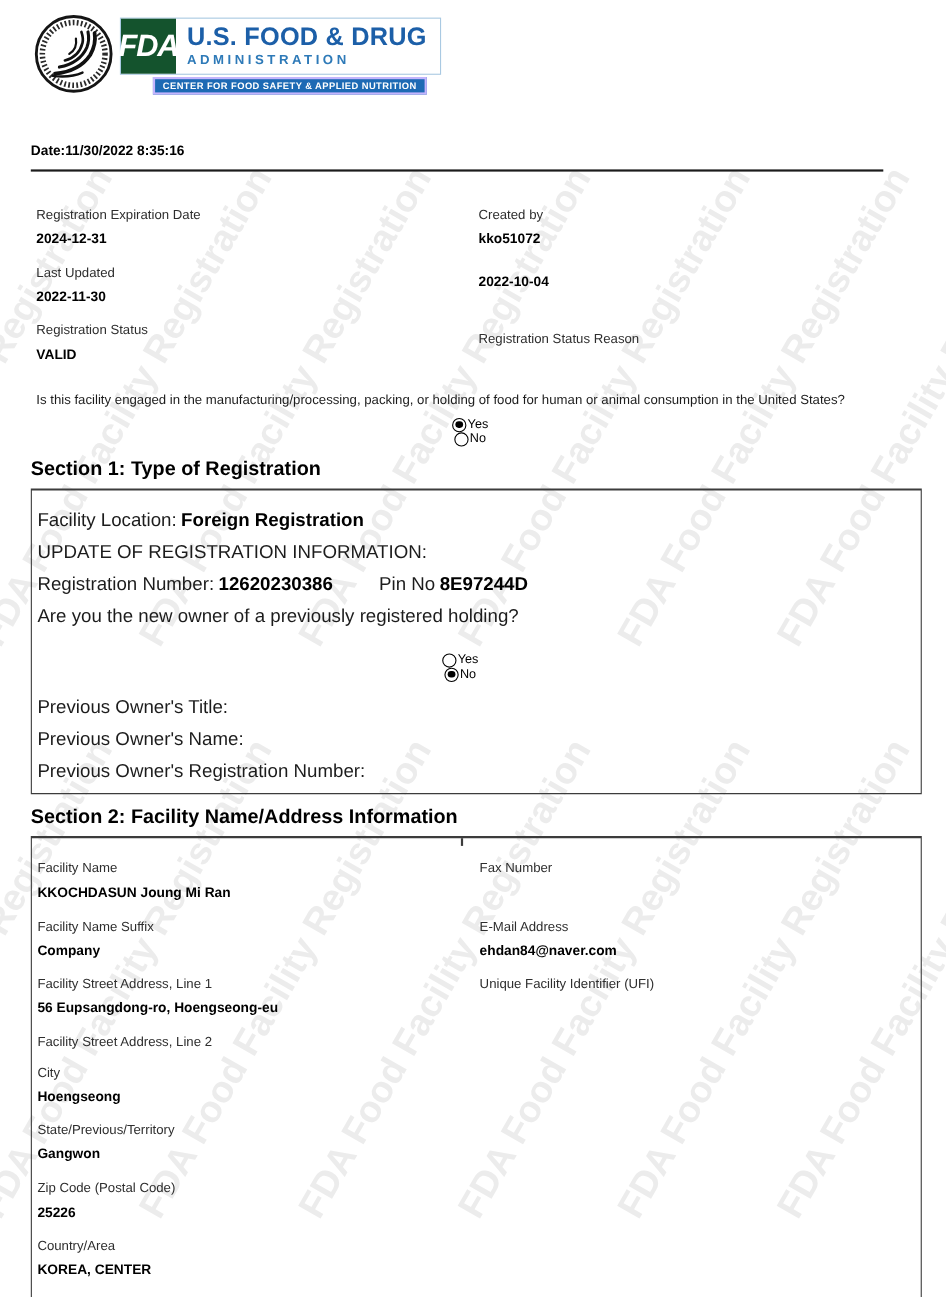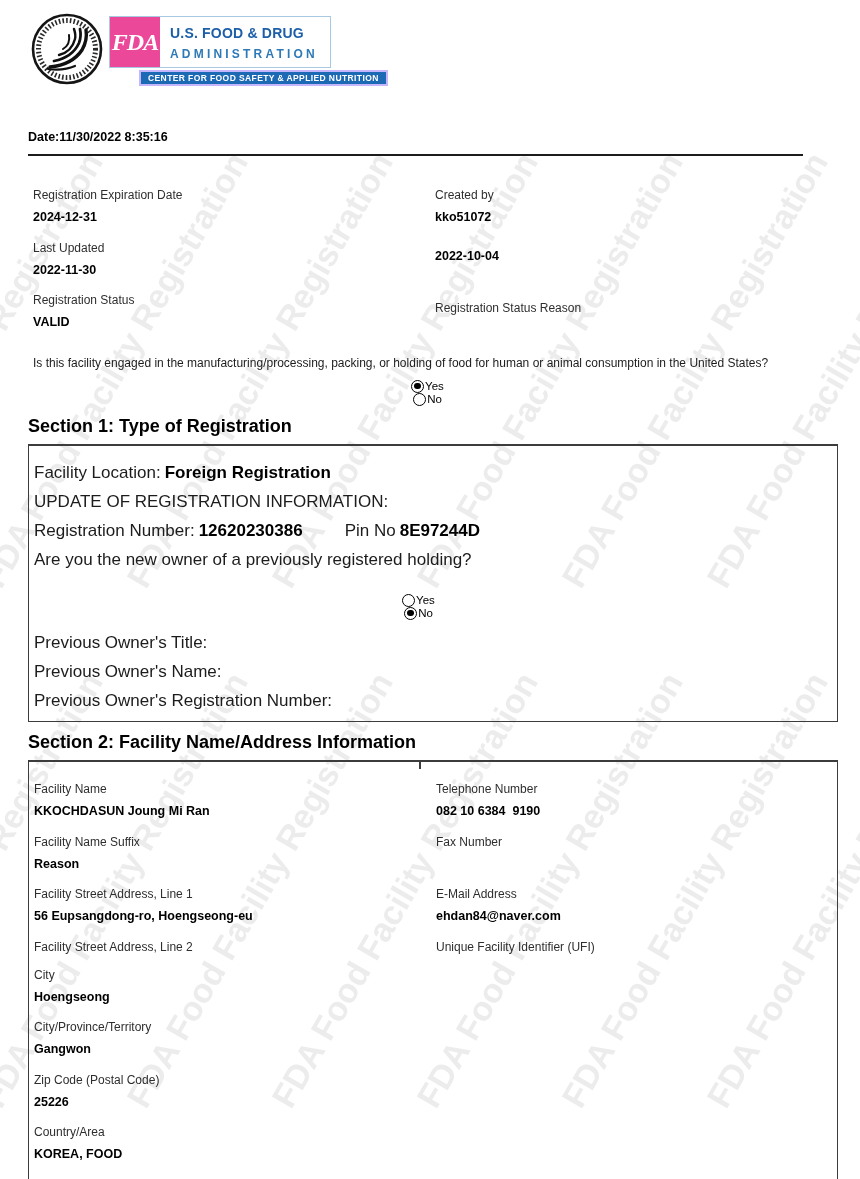--- a/index.html
+++ b/index.html
@@ -9,25 +9,25 @@
   
   .wm-layer {position:absolute; inset:0; z-index:0; pointer-events:none; overflow:hidden;}
   .wm {position:absolute; font-weight:bold; font-size:34px; white-space:nowrap;
        transform:translate(-50%,-50%) rotate(-60deg);}
   .content {position:relative; z-index:1;}
   
   .hdr {display:flex; align-items:flex-start; padding:12px 0 0 30px;}
   .seal {width:74px; height:74px; margin-right:5px; flex:0 0 auto;}
   .fda {margin-top:4px;}
   .fda-main {display:flex; border:1px solid #a9c9e2; width:max-content; background:#fff;}
-  .fda-sq {width:50px; background:#ec4899; color:#fff; display:flex; align-items:center;
-           justify-content:center; font-weight:bold; font-style:italic; font-size:24px;
-           letter-spacing:-1px;font-family:Liberation Serif, serif;}
+  .fda-sq {width:50px; background:#14532d; color:#fff; display:flex; align-items:center;
+           justify-content:center; font-weight:bold; font-style:italic; font-size:28px;
+           letter-spacing:-1px;}
   .fda-txt {padding:5px 12px 6px 10px;}
-  .fda-t1 {color:#1c5fa8; font-size:14px; font-weight:bold; letter-spacing:0.2px; line-height:23px;}
+  .fda-t1 {color:#1c5fa8; font-size:23px; font-weight:bold; letter-spacing:0.2px; line-height:23px;}
   .fda-t2 {color:#2e7ab8; font-size:12px; font-weight:bold; letter-spacing:3.2px; margin-top:2px;}
   .fda-bar {margin:2px 0 0 30px; width:max-content; background:#1d6ab4; border:2px solid #c4b5fd;
             color:#fff; font-size:8.5px; font-weight:bold; letter-spacing:0.4px; padding:1px 7px;}
   
   .date {margin:44px 0 0 28px; font-weight:bold; font-size:12.5px; color:#000;}
   .rule {margin:10px 0 0 28px; width:775px; border:0; border-top:2px solid #1c1c1c; height:0;}
   
   .meta {display:grid; grid-template-columns:402px 1fr; margin:32px 0 0 33px;}
   .field {height:52.5px;}
   .flabel {font-size:12px; color:#2e2e2e;}
@@ -173,51 +173,47 @@
 
     <div class="sec">Section 2: Facility Name/Address Information</div>
     <div class="box box2">
       <div class="col">
         <div class="field">
           <div class="flabel">Facility Name</div>
           <div class="fval">KKOCHDASUN Joung Mi Ran</div>
         </div>
         <div class="field">
           <div class="flabel">Facility Name Suffix</div>
-          <div class="fval">Reason</div>
+          <div class="fval">Company</div>
         </div>
         <div class="field">
           <div class="flabel">Facility Street Address, Line 1</div>
           <div class="fval">56 Eupsangdong-ro, Hoengseong-eu</div>
         </div>
         <div class="field compact">
           <div class="flabel">Facility Street Address, Line 2</div>
         </div>
         <div class="field">
           <div class="flabel">City</div>
           <div class="fval">Hoengseong</div>
         </div>
         <div class="field">
-          <div class="flabel">City/Province/Territory</div>
+          <div class="flabel">State/Previous/Territory</div>
           <div class="fval">Gangwon</div>
         </div>
         <div class="field">
           <div class="flabel">Zip Code (Postal Code)</div>
           <div class="fval">25226</div>
         </div>
         <div class="field">
           <div class="flabel">Country/Area</div>
-          <div class="fval">KOREA, FOOD</div>
-        </div>
-      </div>
-      <div class="col">
-        <div class="field">
-          <div class="flabel">Telephone Number</div>
-          <div class="fval">082 10 6384  9190</div>
-        </div>
+          <div class="fval">KOREA, CENTER</div>
+        </div>
+      </div>
+      <div class="col">
         <div class="field">
           <div class="flabel">Fax Number</div>
           <div class="fval"></div>
         </div>
         <div class="field">
           <div class="flabel">E-Mail Address</div>
           <div class="fval">ehdan84@naver.com</div>
         </div>
         <div class="field">
           <div class="flabel">Unique Facility Identifier (UFI)</div>

